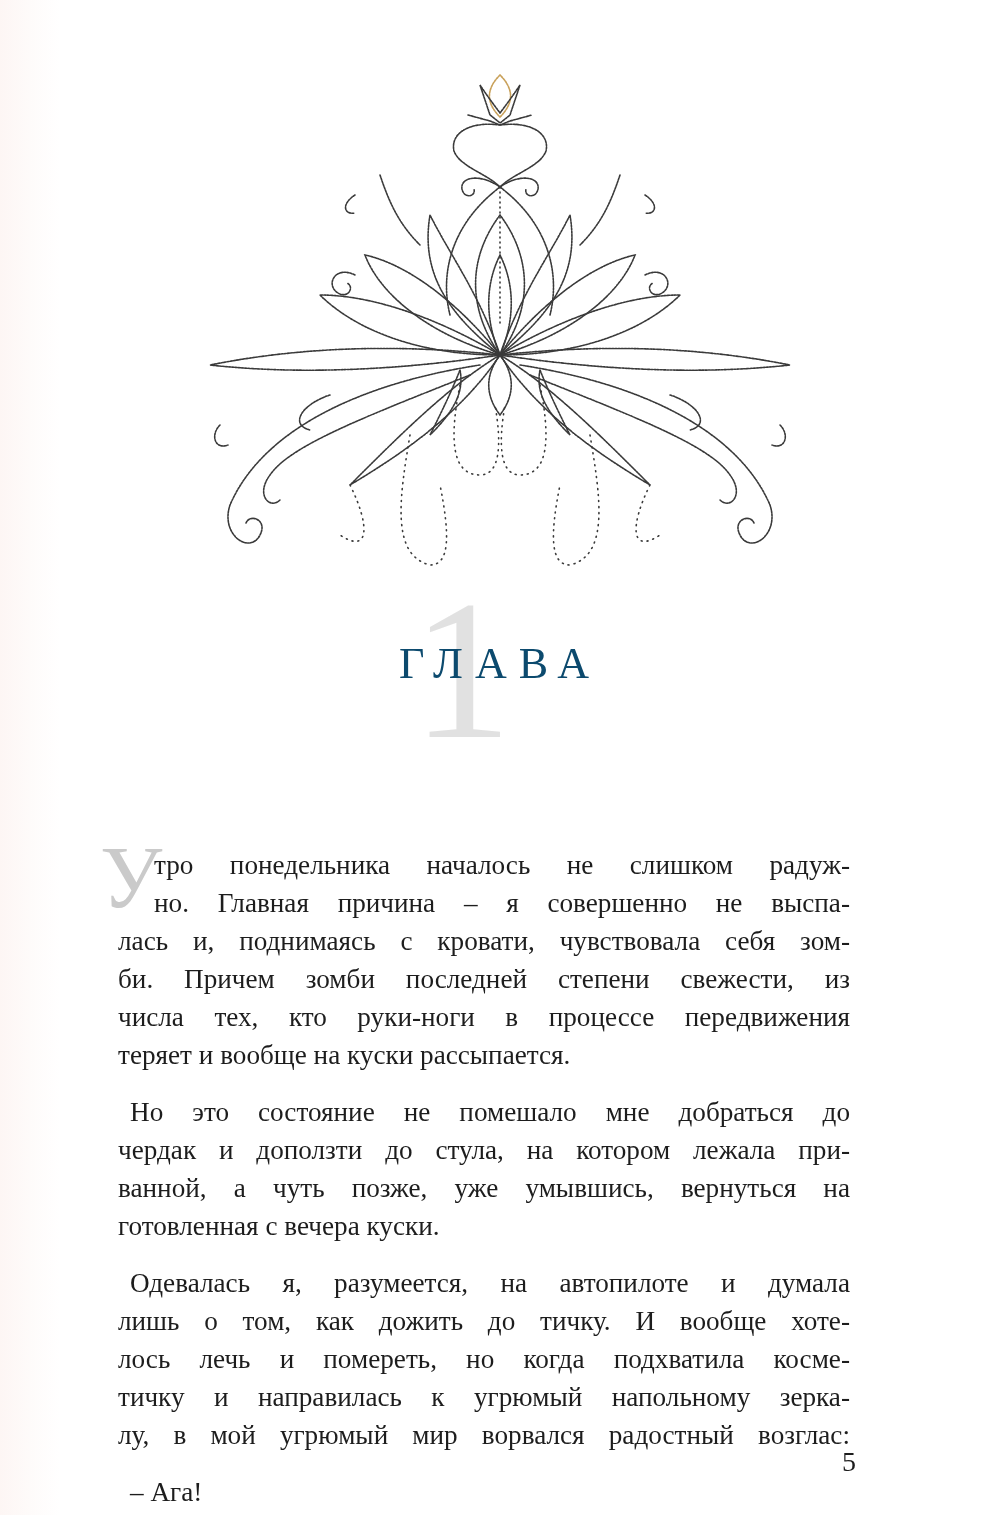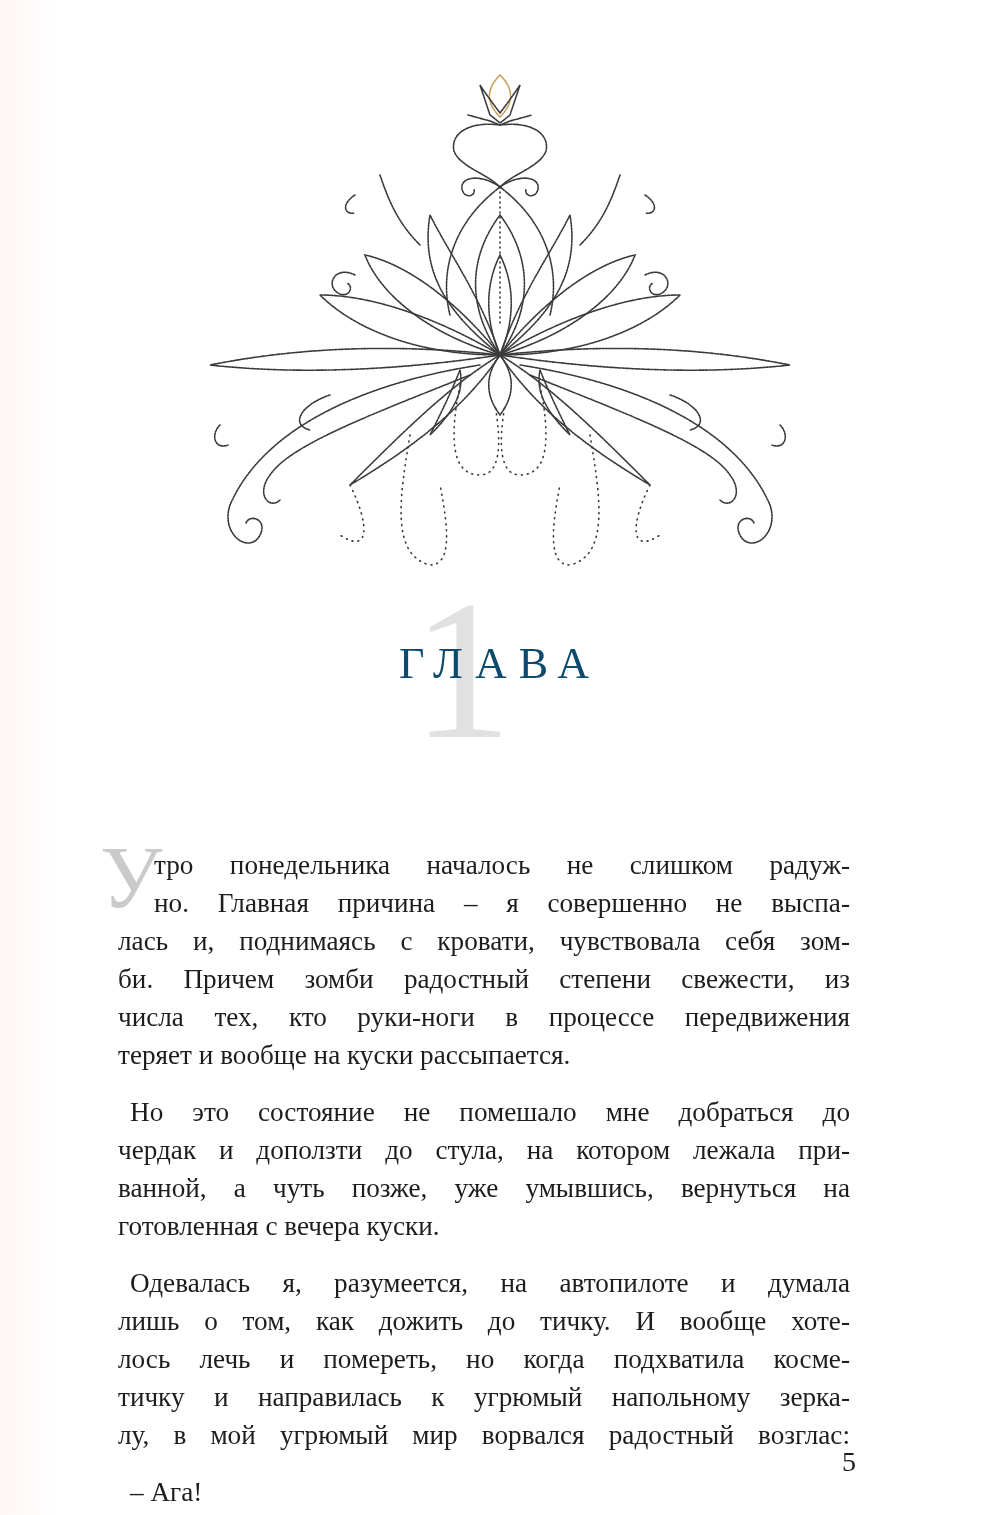--- a/index.html
+++ b/index.html
@@ -100,21 +100,21 @@
 <div class="chapter-num">1</div>
 <div class="chapter-title">ГЛАВА</div>
 
 <div class="drop-cap">У</div>
 
 <div class="body-text">
   <div>
     <span class="line drop-line">тро понедельника началось не слишком радуж-</span>
     <span class="line drop-line">но. Главная причина – я совершенно не выспа-</span>
     <span class="line">лась и, поднимаясь с кровати, чувствовала себя зом-</span>
-    <span class="line">би. Причем зомби радостный степени свежести, из</span>
+    <span class="line">би. Причем зомби последней степени свежести, из</span>
     <span class="line">числа тех, кто руки-ноги в процессе передвижения</span>
     <span class="line last">теряет и вообще на куски рассыпается.</span>
   </div>
   <div>
     <span class="line indent">Но это состояние не помешало мне добраться до</span>
     <span class="line">чердак и доползти до стула, на котором лежала при-</span>
     <span class="line">ванной, а чуть позже, уже умывшись, вернуться на</span>
     <span class="line last">готовленная с вечера куски.</span>
   </div>
   <div>

